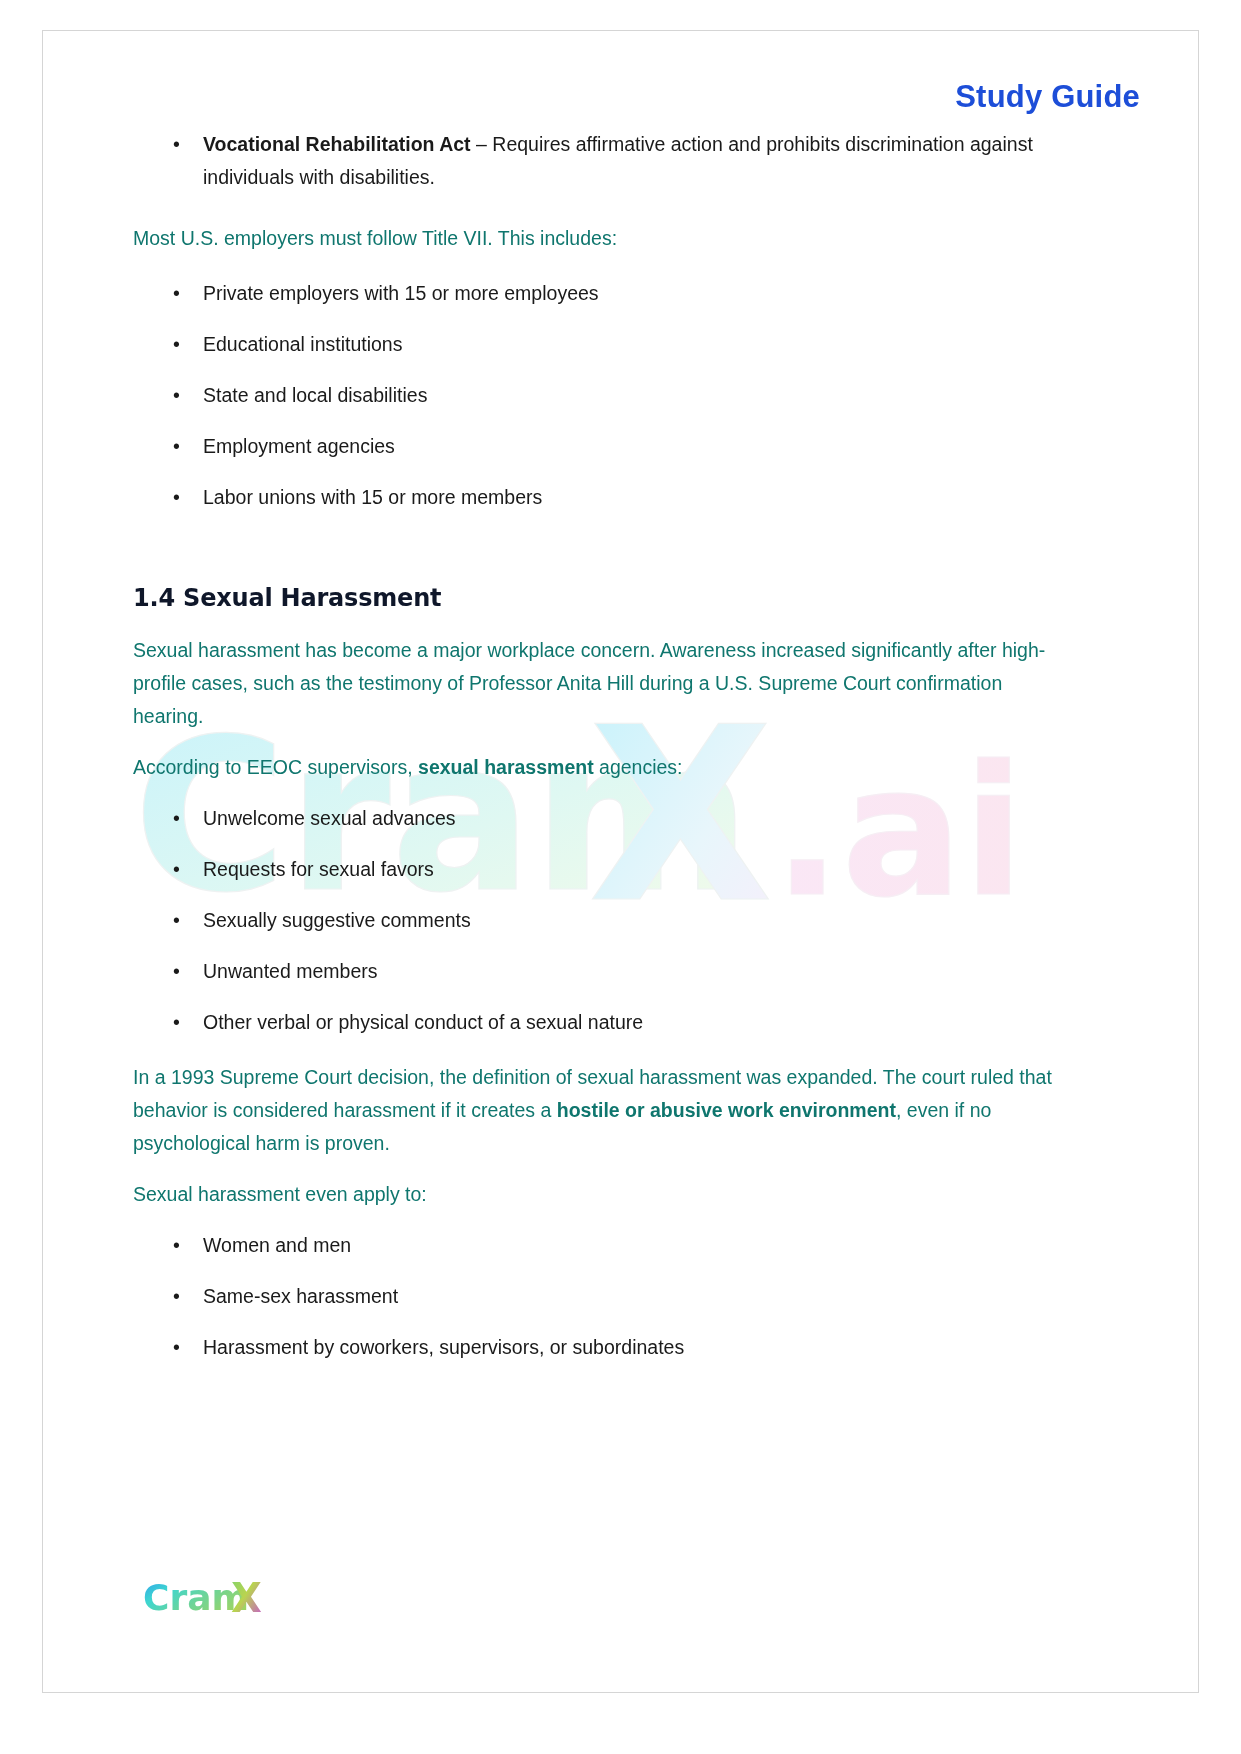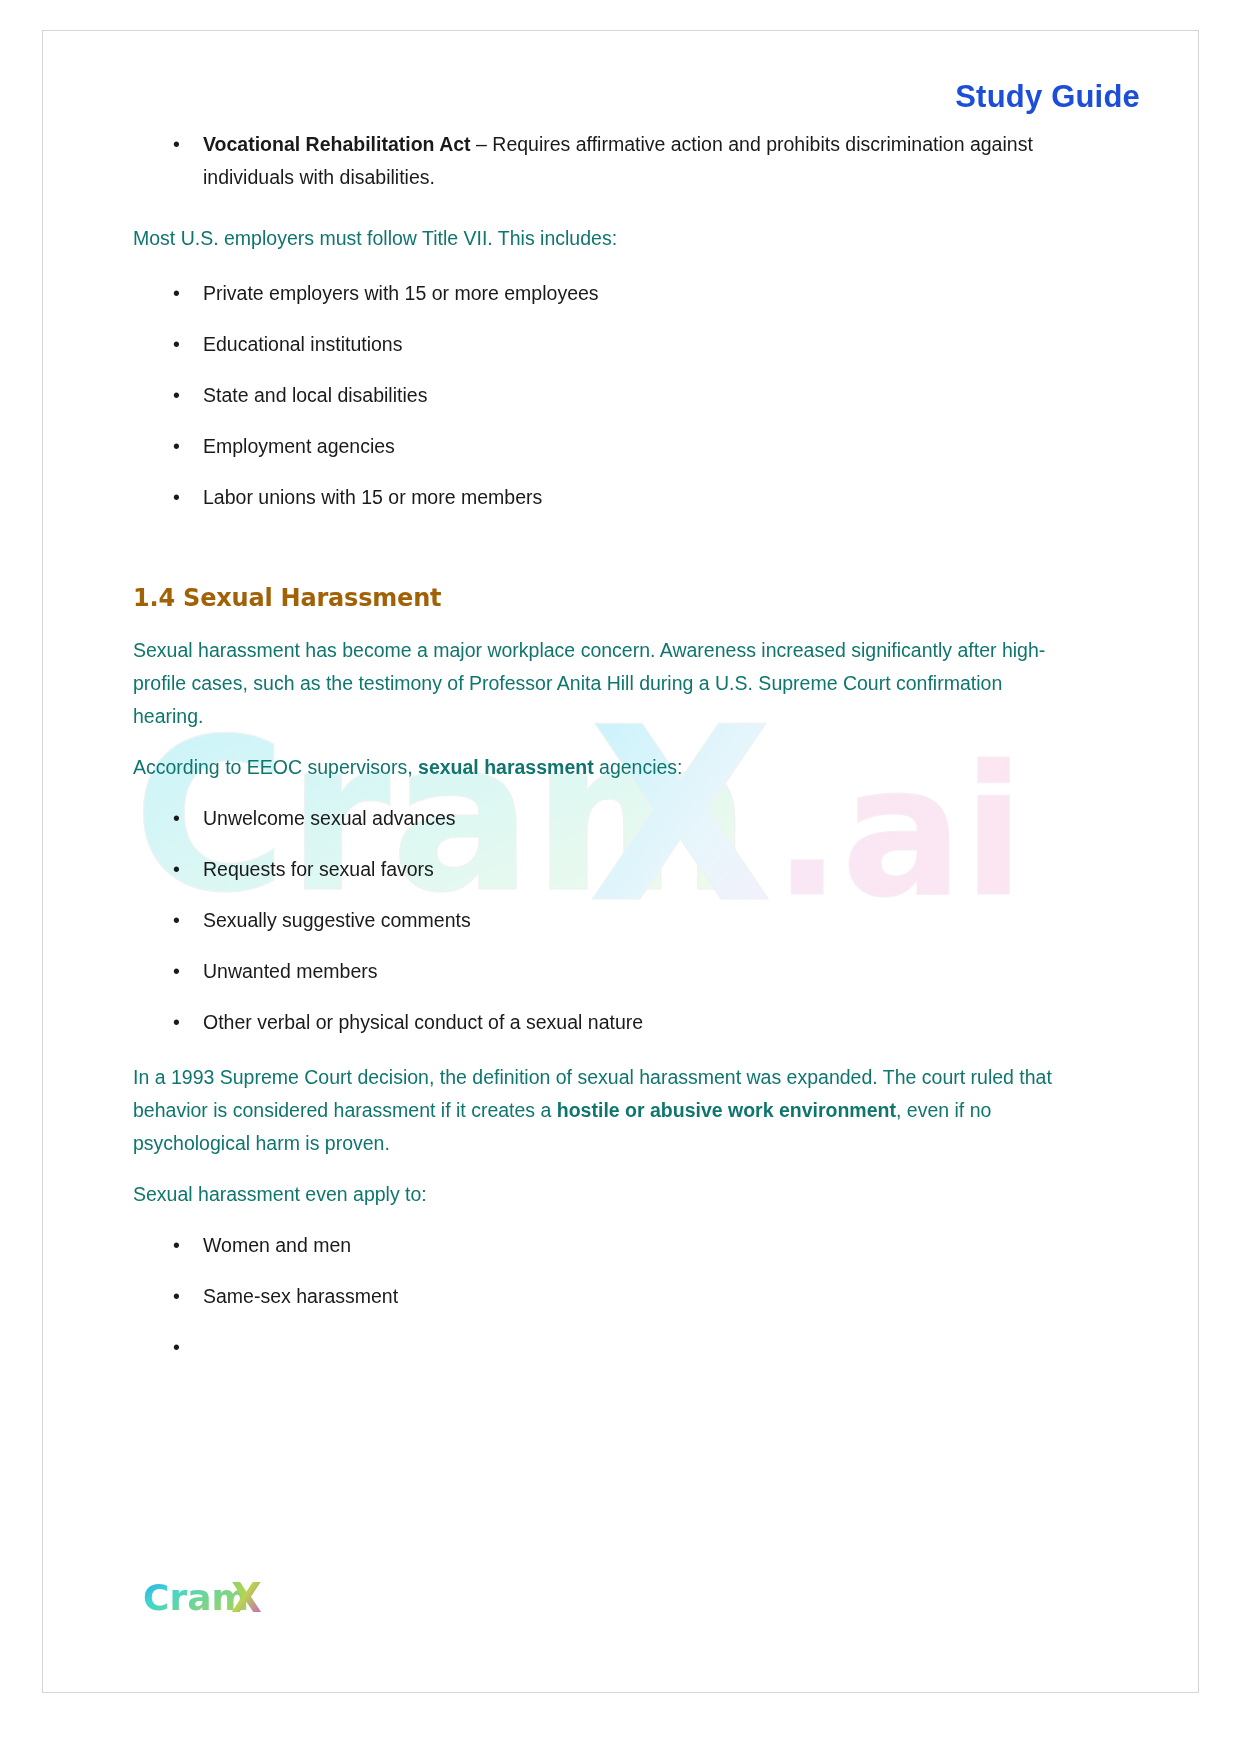--- a/index.html
+++ b/index.html
@@ -91,21 +91,21 @@
     color: #1a1a1a;
   }
 
   b, .b { font-weight: bold; }
 
   
   h2.section-heading {
     margin: 0;
     font-size: 24px;
     font-weight: bold;
-    color: #a16207;
+    color: #0f172a;
     font-family: "DejaVu Sans", sans-serif;
     letter-spacing: -0.2px;
   }
 
   
   .watermark {
     position: absolute;
     left: 90px;
     top: 688px;
     width: 980px;
@@ -246,20 +246,21 @@
         <li>
           <span class="bul">•</span>
           <span>Women and men</span>
         </li>
         <li>
           <span class="bul">•</span>
           <span>Same-sex harassment</span>
         </li>
         <li>
           <span class="bul">•</span>
+          <span>Harassment by coworkers, supervisors, or subordinates</span>
         </li>
       </ul>
 
     </div>
 
     <div class="footer-logo">
       <svg width="150" height="46" viewBox="0 0 150 46" xmlns="http://www.w3.org/2000/svg">
         <defs>
           <linearGradient id="lgCram" x1="0" y1="0" x2="1" y2="0.6">
             <stop offset="0%" stop-color="#2e9bf0"></stop>

